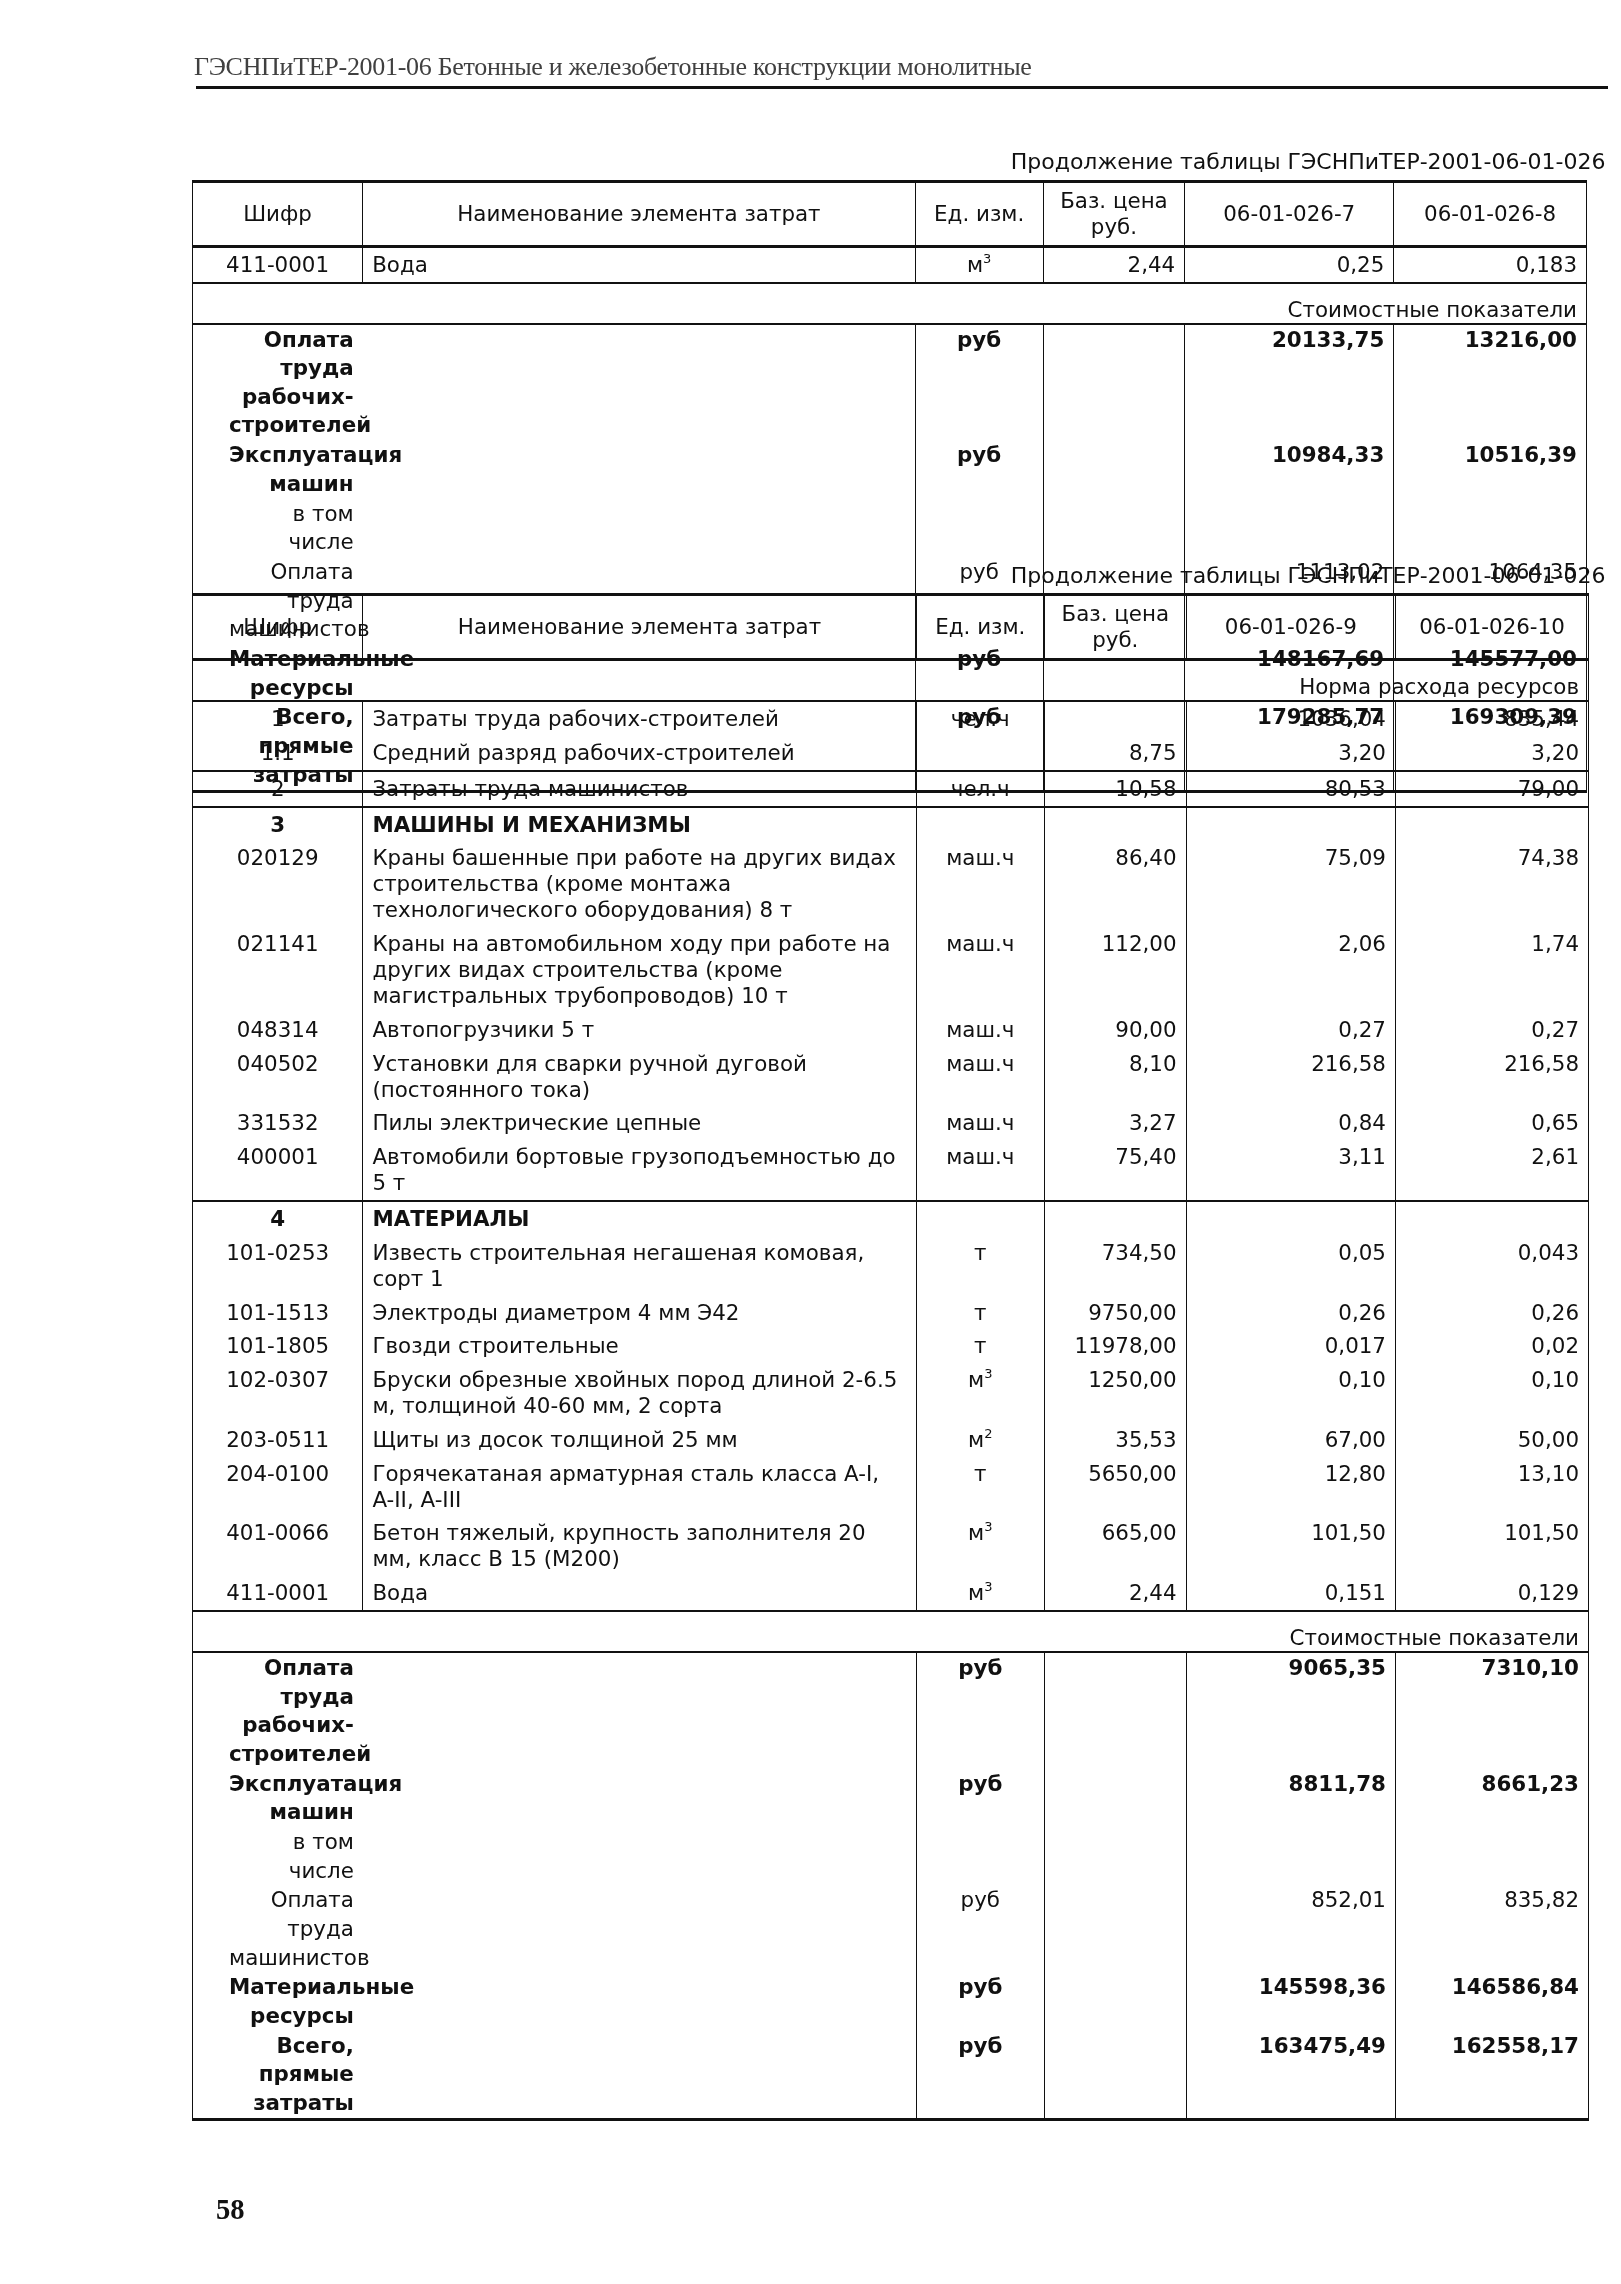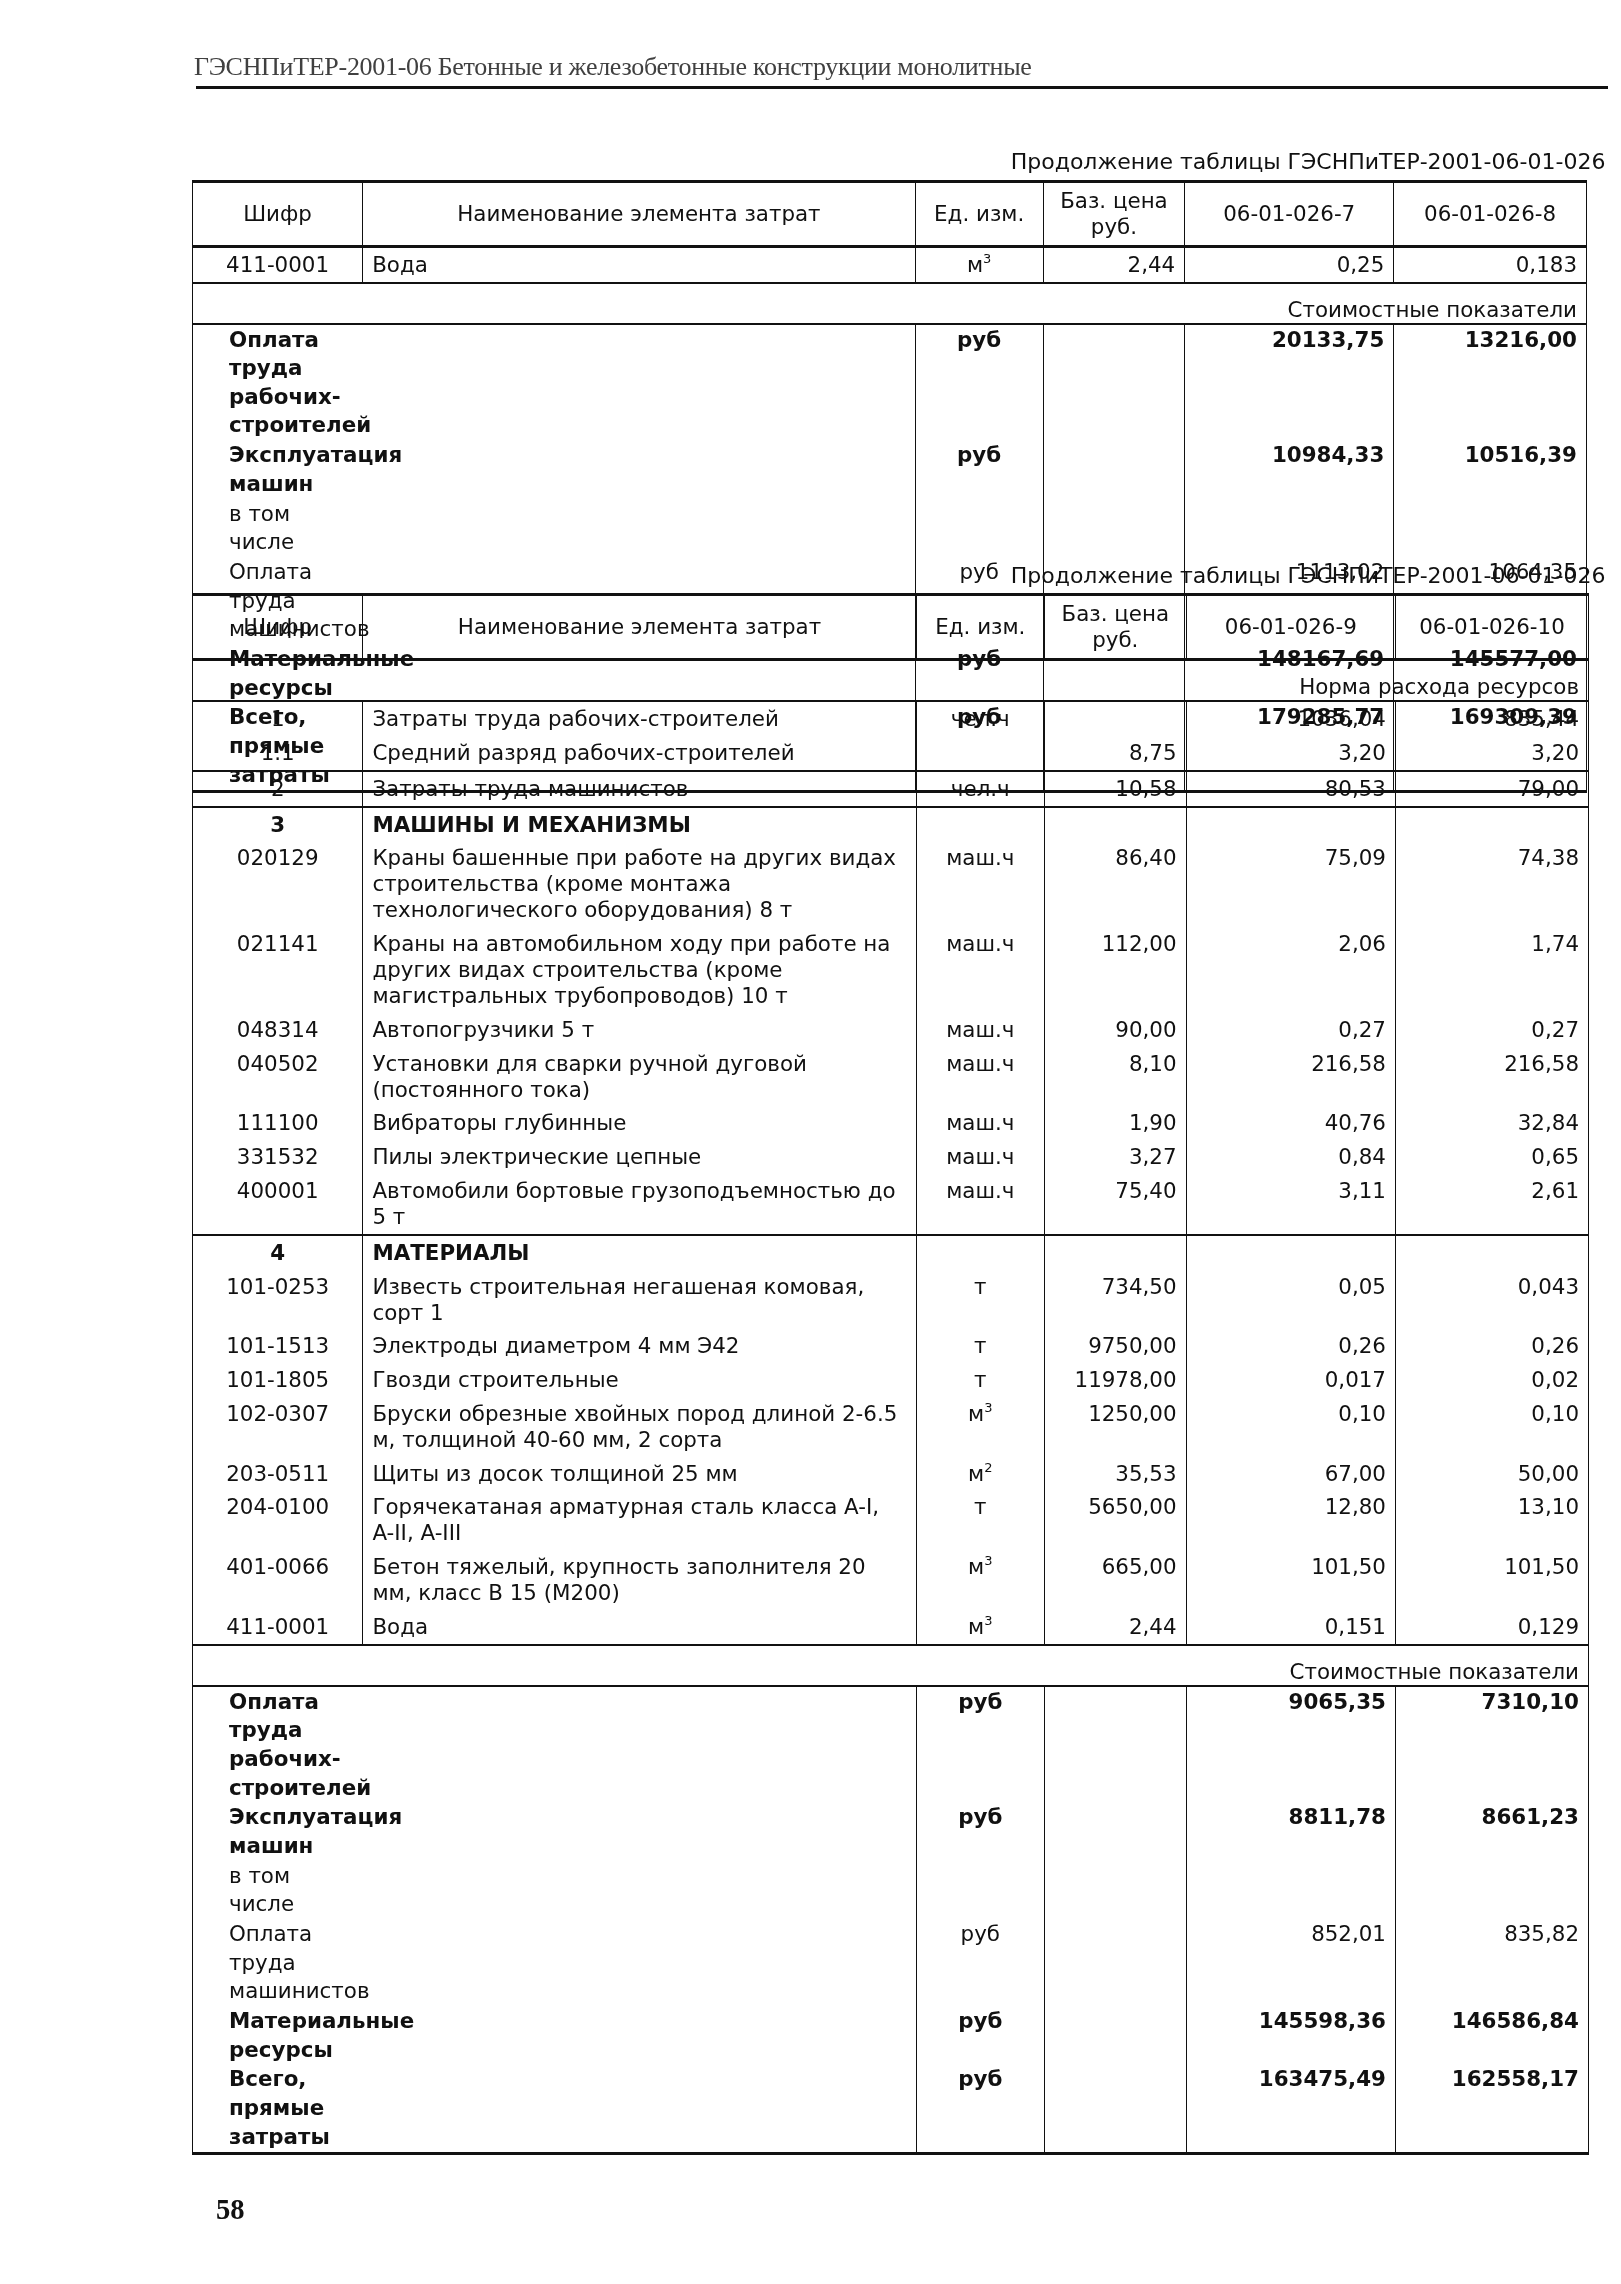--- a/index.html
+++ b/index.html
@@ -21,21 +21,21 @@
   .c-v1 { width: 204px; }
   .c-v2 { width: 188px; }
   td.code { text-align: center; }
   td.unit { text-align: center; }
   td.num { text-align: right; }
   td.name { text-align: left; padding-left: 3.9px; line-height: 26px; }
   tr.sep td { border-top: 2.6px solid #111; }
   tr.section-label td { border-top: 2.6px solid #111; border-bottom: 2.6px solid #111; text-align: right; height: 38px; vertical-align: bottom; padding-bottom: 1.3px; }
   tr.row td { padding-top: 3.9px; padding-bottom: 3.9px; line-height: 26px; }
   tr.cost td { padding-top: 0.6px; padding-bottom: 0.6px; line-height: 28.6px; }
-  tr.cost td.label { border-right: none; padding-left: 36px; }
+  tr.cost td.label { border-right: none; padding-left: 36px; text-align: right; }
   tr.cost td.blank { border-left: none; }
   tr.cost.bold td { font-weight: bold; }
   tr.last td { border-bottom: 3.2px solid #111; }
   tr.group td.code { font-weight: bold; }
   tr.group td.name { font-weight: bold; }
   sup { font-size: 13px; vertical-align: top; line-height: 13px; }
   .page-number { position: absolute; left: 216px; top: 2194px; font-family: "Liberation Serif", serif; font-weight: bold; font-size: 28.6px; }
 </style>
 </head>
 <body>
@@ -208,28 +208,20 @@
       </tr>
       <tr class="row">
         <td class="code">040502</td>
         <td class="name">Установки для сварки ручной дуговой (постоянного тока)</td>
         <td class="unit"><span>маш.ч</span></td>
         <td class="num">8,10</td>
         <td class="num">216,58</td>
         <td class="num">216,58</td>
       </tr>
       <tr class="row">
-        <td class="code">111100</td>
-        <td class="name">Вибраторы глубинные</td>
-        <td class="unit"><span>маш.ч</span></td>
-        <td class="num">1,90</td>
-        <td class="num">40,76</td>
-        <td class="num">32,84</td>
-      </tr>
-      <tr class="row">
         <td class="code">331532</td>
         <td class="name">Пилы электрические цепные</td>
         <td class="unit"><span>маш.ч</span></td>
         <td class="num">3,27</td>
         <td class="num">0,84</td>
         <td class="num">0,65</td>
       </tr>
       <tr class="row">
         <td class="code">400001</td>
         <td class="name">Автомобили бортовые грузоподъемностью до 5 т</td>

